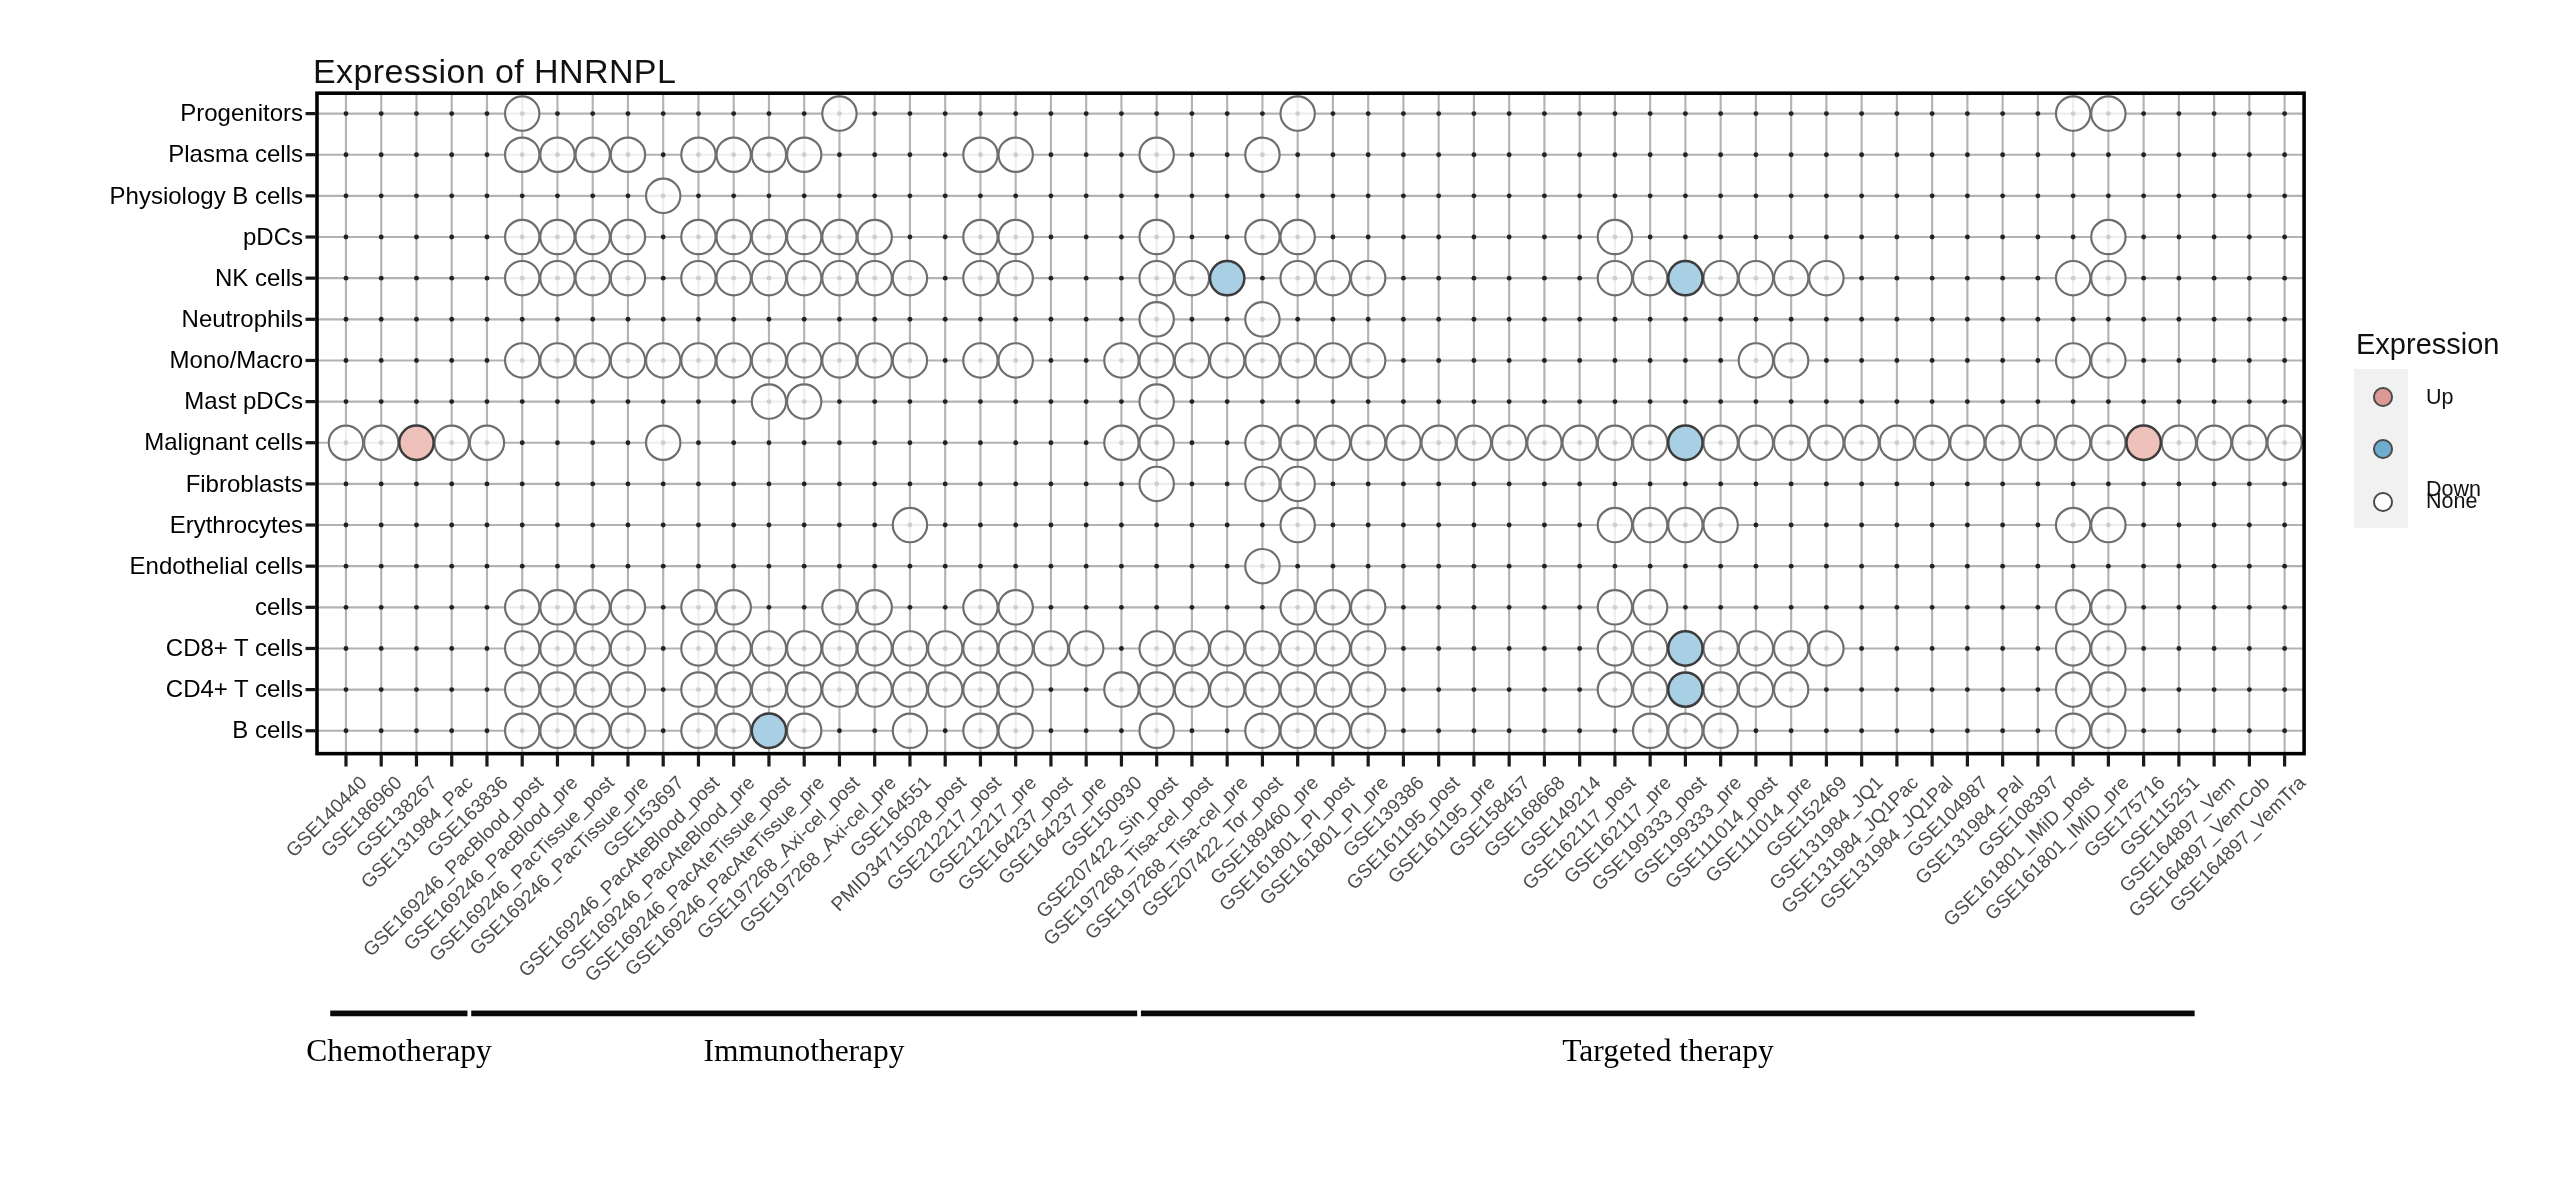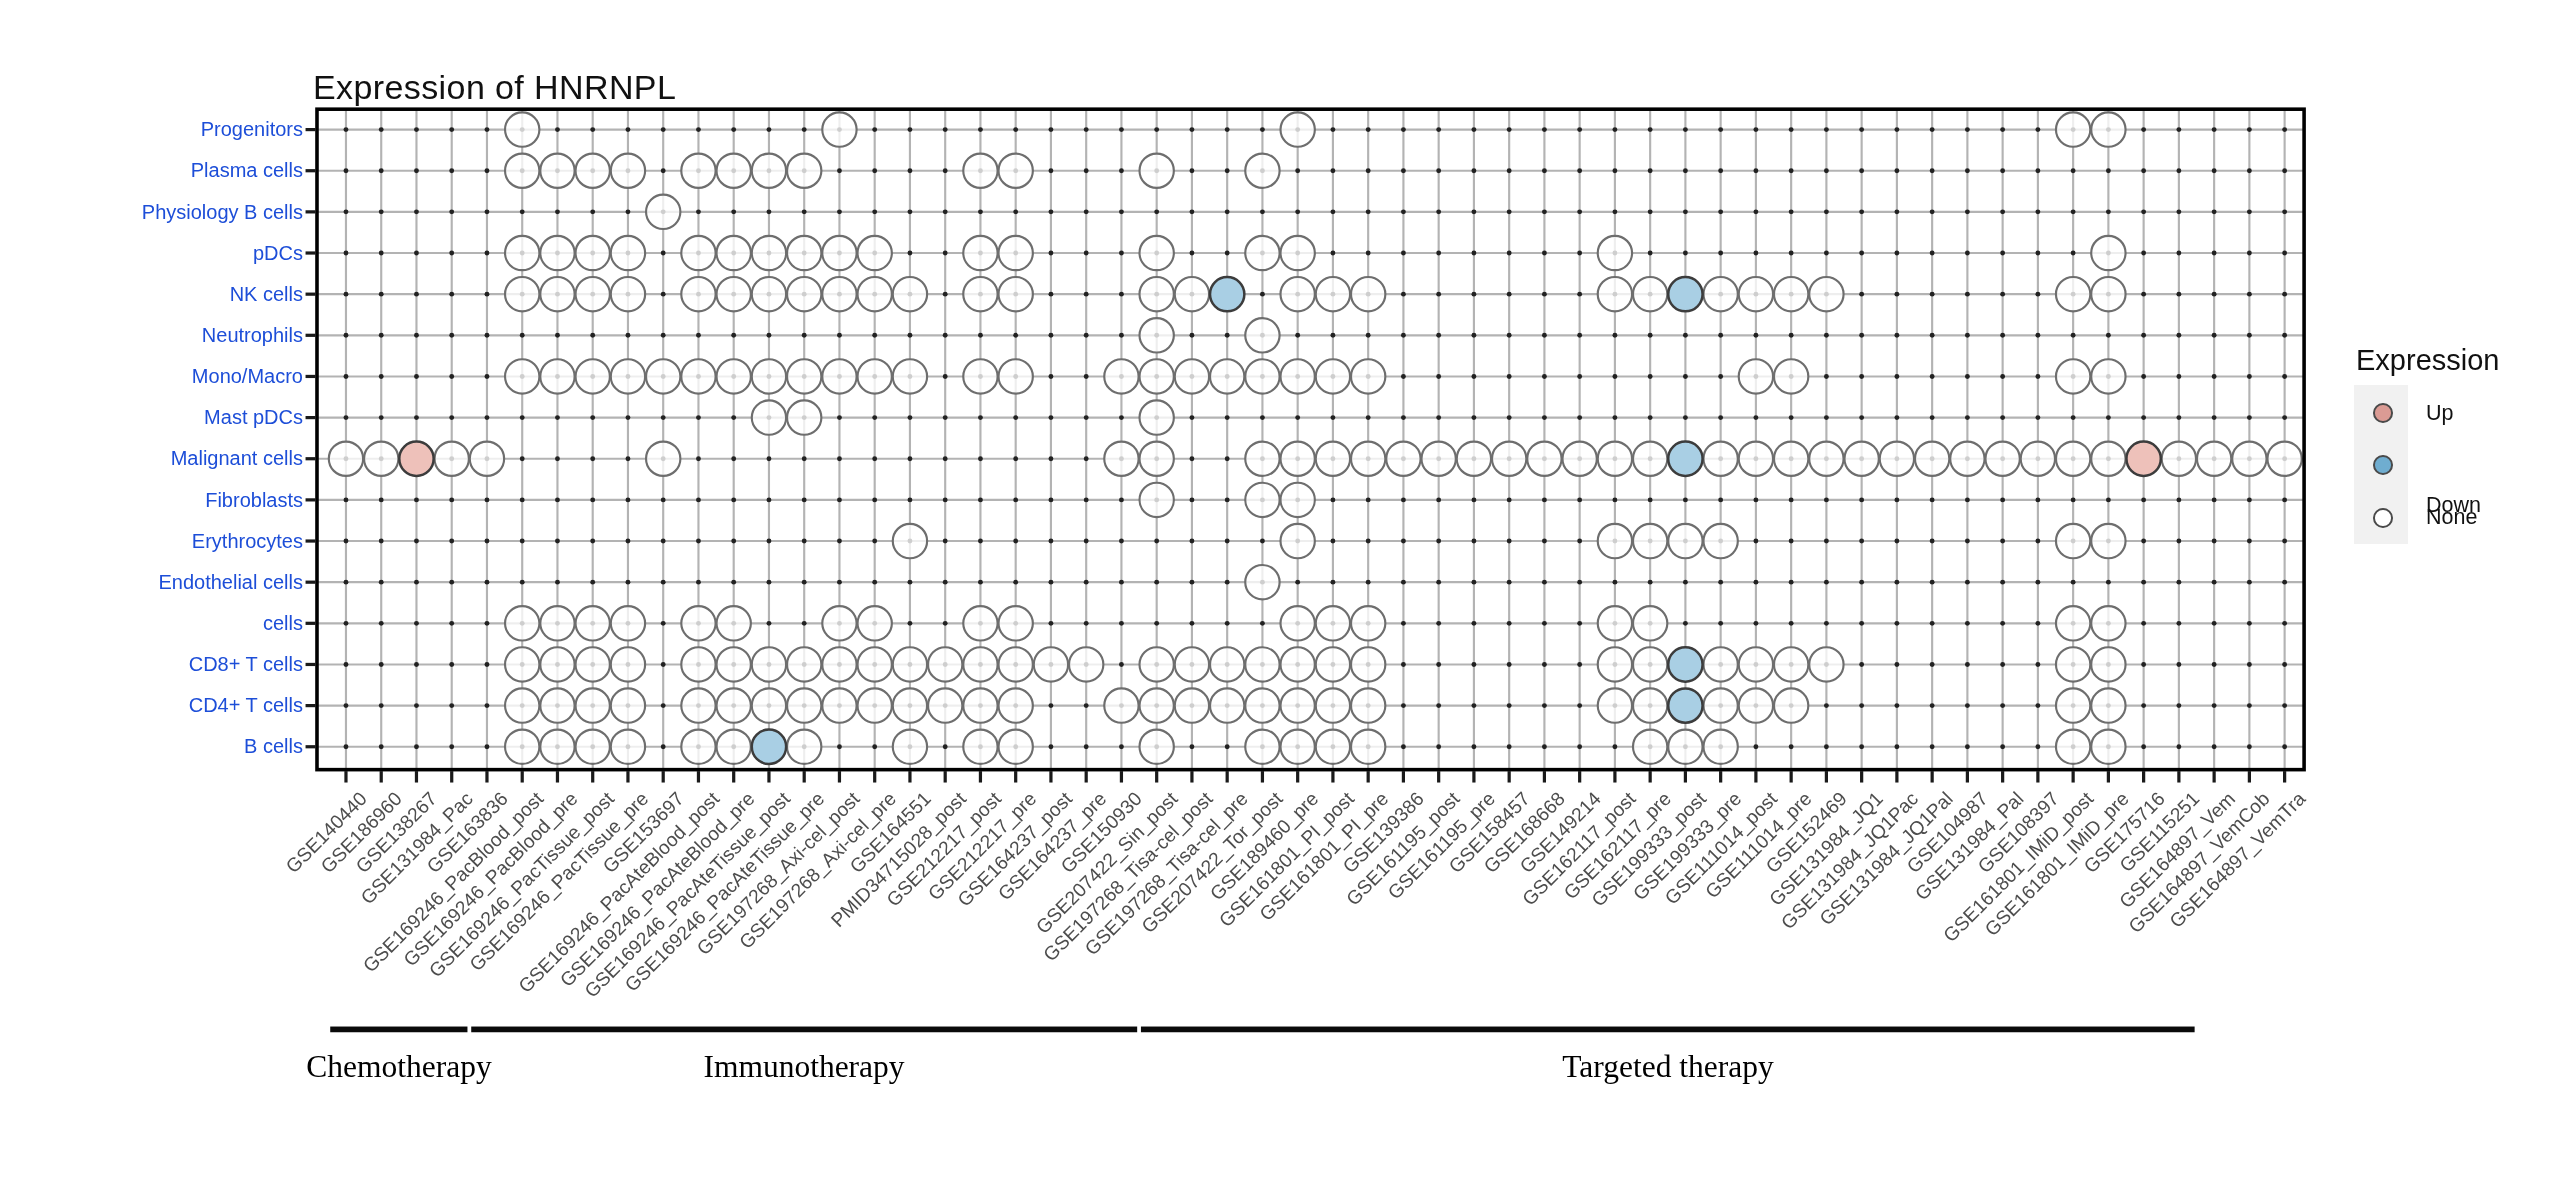--- a/index.html
+++ b/index.html
@@ -1,20 +1,20 @@
 <!DOCTYPE html>
 <html style="font-size:11.4px"><head>
 <meta charset="utf-8">
 <style>
   html,body{margin:0;padding:0;background:#ffffff;}
   body{width:2576px;height:1181px;position:relative;font-family:"Liberation Sans",sans-serif;overflow:hidden;}
-  #figure{position:absolute;left:0;top:16px;width:2576px;height:934px;}
+  #figure{position:absolute;left:0;top:0;width:2576px;height:934px;}
   svg#plot{position:absolute;left:0;top:0;}
   .chart-title{position:absolute;left:313px;top:52px;font-size:34px;color:#111;letter-spacing:0.4px;}
-  .ylab{position:absolute;width:229px;text-align:right;font-size:20px;color:#1d4ed8;line-height:24px;}
+  .ylab{position:absolute;width:229px;text-align:right;font-size:24px;color:#000000;line-height:24px;}
   .xlab{position:absolute;font-size:19.3px;color:#4d4d4d;white-space:nowrap;transform-origin:100% 0%;transform:rotate(-45deg);}
   .grouplab{position:absolute;width:644px;text-align:center;font-family:"Liberation Serif",serif;font-size:31.5px;color:#000;}
   .legend-title{position:absolute;left:2356px;top:328px;font-size:29px;color:#111;}
   .legend-box{position:absolute;left:2354px;top:369px;width:54px;height:159px;background:#f1f1f1;}
   .legend-key-dot{position:absolute;width:15.7px;height:15.7px;border-radius:50%;border:2.1px solid #4a4a4a;box-sizing:content-box;}
   .legend-key-label{position:absolute;left:2426px;font-size:21.5px;color:#111;}
 </style>
 </head>
 <body>
 

